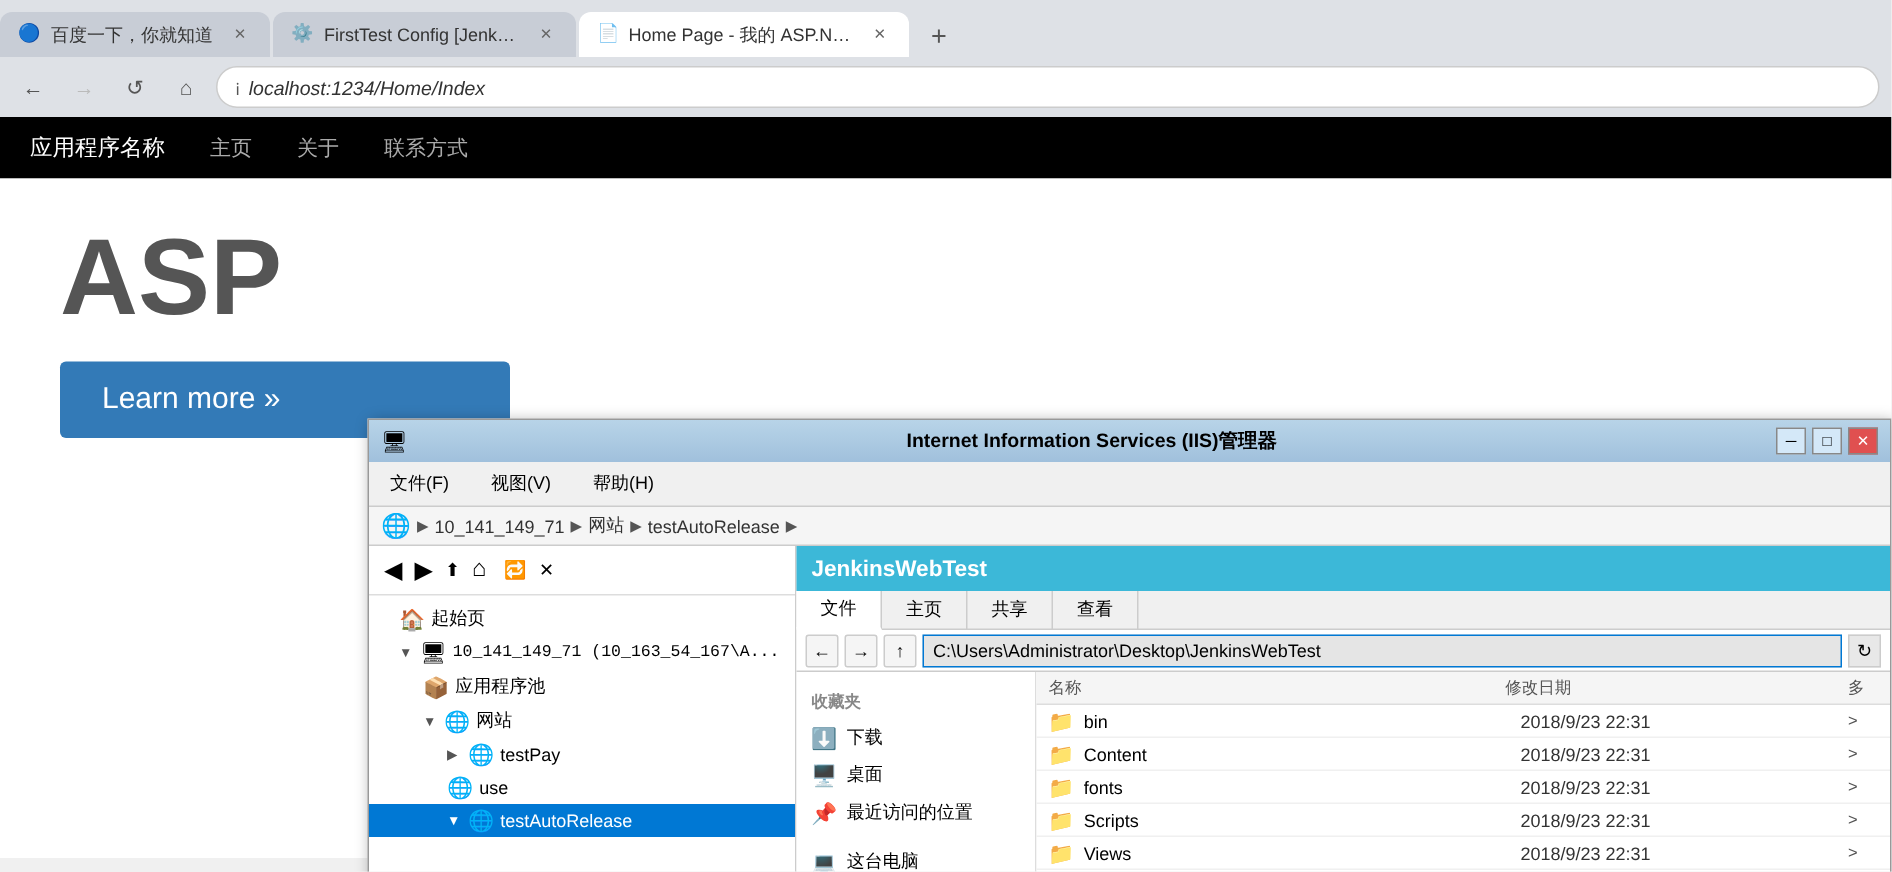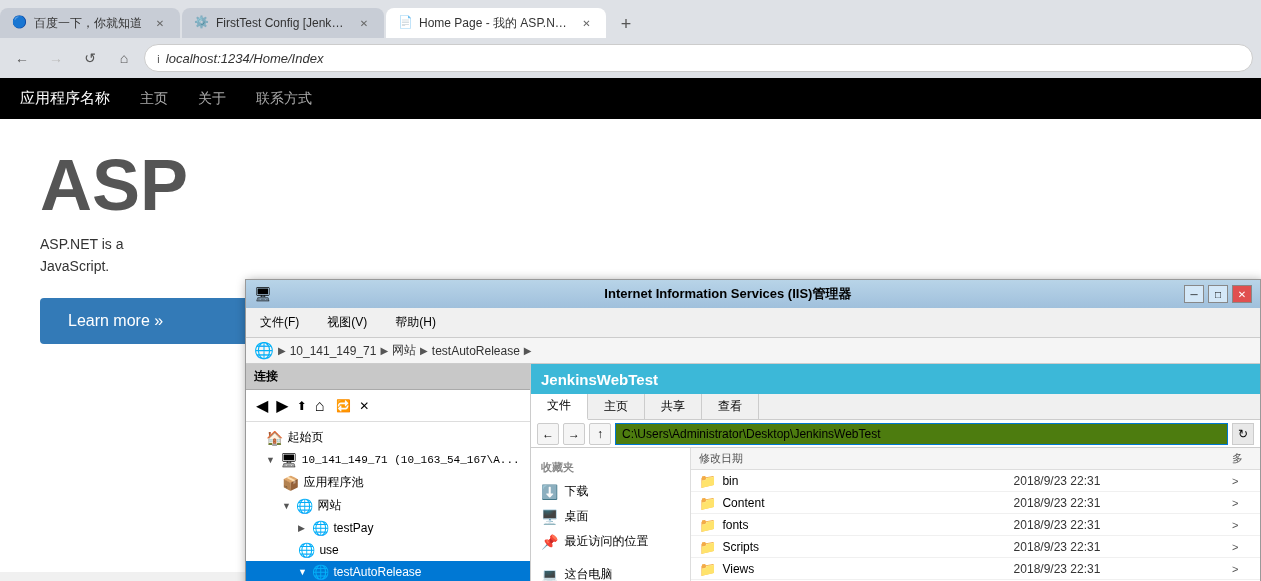--- a/index.html
+++ b/index.html
@@ -20,21 +20,21 @@
 
     
     .site-navbar { background: #000000; color: #fff; height: 41px; display: flex; align-items: center; padding: 0 20px; gap: 30px; }
     .site-brand { font-size: 15px; color: #fff; }
     .site-nav-link { font-size: 14px; color: #aaa; cursor: pointer; }
 
     
     .site-content { background: #fff; padding: 30px 40px; position: relative; }
     .asp-title { font-size: 72px; font-weight: bold; color: #555; line-height: 1; }
     .asp-description { font-size: 14px; color: #333; margin-top: 12px; line-height: 1.6; max-width: 280px; }
-    .learn-more-btn { margin-top: 20px; background: #337ab7; color: #fff; border: none; padding: 14px 28px; font-size: 16px; border-radius: 4px; cursor: pointer; display: flex; align-items: center; gap: 6px; }
+    .learn-more-btn { margin-top: 20px; background: #337ab7; color: #fff; border: none; padding: 14px 28px; font-size: 20px; border-radius: 4px; cursor: pointer; display: flex; align-items: center; gap: 6px; }
 
     
     .iis-window { position: absolute; top: 160px; left: 245px; width: 1016px; height: 380px; background: #f0f0f0; border: 1px solid #999; box-shadow: 2px 2px 10px rgba(0,0,0,0.4); font-family: 'Microsoft YaHei', Arial, sans-serif; font-size: 12px; }
 
     .iis-titlebar { background: linear-gradient(to bottom, #b8d4e8, #a0c0dc); height: 28px; display: flex; align-items: center; padding: 0 8px; gap: 8px; }
     .iis-titlebar-icon { font-size: 14px; }
     .iis-titlebar-text { flex: 1; text-align: center; font-size: 13px; font-weight: bold; color: #000; }
     .iis-titlebar-btns { display: flex; gap: 4px; }
     .iis-titlebar-btn { width: 20px; height: 18px; background: #d4e8f8; border: 1px solid #888; font-size: 10px; display: flex; align-items: center; justify-content: center; cursor: pointer; }
 
@@ -69,21 +69,21 @@
     .iis-right { flex: 1; display: flex; flex-direction: column; }
     .fe-titlebar { background: #3cb8d8; height: 30px; display: flex; align-items: center; padding: 0 10px; }
     .fe-title { color: #fff; font-size: 15px; font-weight: bold; }
 
     .fe-tabs { background: #f0f0f0; border-bottom: 1px solid #ccc; display: flex; align-items: center; height: 26px; }
     .fe-tab { padding: 0 16px; height: 26px; display: flex; align-items: center; font-size: 12px; cursor: pointer; border-right: 1px solid #ccc; }
     .fe-tab.active { background: #fff; border-bottom: 2px solid #fff; }
 
     .fe-addressbar { display: flex; align-items: center; height: 28px; background: #fff; border-bottom: 1px solid #ccc; padding: 0 6px; gap: 4px; }
     .fe-nav-btn { width: 22px; height: 22px; display: flex; align-items: center; justify-content: center; font-size: 12px; cursor: pointer; border: 1px solid #ccc; background: #f5f5f5; border-radius: 2px; }
-    .fe-addr-input { flex: 1; height: 22px; border: 1px solid #0078d4; padding: 0 6px; font-size: 12px; background: #4d7c0f; }
+    .fe-addr-input { flex: 1; height: 22px; border: 1px solid #0078d4; padding: 0 6px; font-size: 12px; background: #e5e5e5; }
     .fe-search-btn { width: 22px; height: 22px; display: flex; align-items: center; justify-content: center; cursor: pointer; font-size: 12px; background: #e8e8e8; border: 1px solid #ccc; }
 
     .fe-body { display: flex; flex: 1; }
     .fe-left-panel { width: 160px; background: #fff; border-right: 1px solid #ddd; padding: 8px 0; }
     .fe-section-header { font-size: 11px; color: #888; padding: 4px 10px; font-weight: bold; }
     .fe-left-item { display: flex; align-items: center; padding: 4px 10px; cursor: pointer; font-size: 12px; gap: 6px; }
     .fe-left-icon { font-size: 14px; }
 
     .fe-file-list { flex: 1; background: #fff; }
     .fe-file-header { display: flex; align-items: center; height: 22px; background: #f5f5f5; border-bottom: 1px solid #ddd; padding: 0 8px; font-size: 11px; color: #555; }
@@ -135,24 +135,20 @@
 <div class="site-navbar">
   <span class="site-brand">应用程序名称</span>
   <span class="site-nav-link">主页</span>
   <span class="site-nav-link">关于</span>
   <span class="site-nav-link">联系方式</span>
 </div>
 
 <div class="site-content" style="height: calc(581px - 38px - 40px - 50px);">
   <div style="display: flex; flex-direction: column; max-width: 300px;">
     <div class="asp-title">ASP</div>
-    <div class="asp-description">
-      <span>ASP.NET is a</span><br>
-      <span>JavaScript.</span>
-    </div>
     <button class="learn-more-btn">Learn more »</button>
   </div>
 
   <div class="iis-window">
 
     <div class="iis-titlebar">
       <span class="iis-titlebar-icon">🖥</span>
       <span class="iis-titlebar-text">Internet Information Services (IIS)管理器</span>
       <div class="iis-titlebar-btns">
         <div class="iis-titlebar-btn">─</div>
@@ -174,23 +170,20 @@
       <span class="iis-addr-arrow">▶</span>
       <span class="iis-addr-part">网站</span>
       <span class="iis-addr-arrow">▶</span>
       <span class="iis-addr-part">testAutoRelease</span>
       <span class="iis-addr-arrow">▶</span>
     </div>
 
     <div class="iis-body">
 
       <div class="iis-left">
-        <div class="iis-connections-header">
-          <span>连接</span>
-        </div>
         <div class="iis-connections-toolbar">
           <span class="iis-conn-btn">◀</span>
           <span class="iis-conn-btn">▶</span>
           <span class="iis-conn-btn" style="font-size:12px;">⬆</span>
           <span class="iis-conn-btn">⌂</span>
           <span class="iis-conn-btn" style="font-size:12px; margin-left:4px;">🔁</span>
           <span class="iis-conn-btn" style="font-size:12px;">✕</span>
         </div>
         <div class="iis-tree">
           <div class="iis-tree-item iis-tree-indent1">
@@ -263,20 +256,21 @@
               <span>最近访问的位置</span>
             </div>
             <div class="fe-left-item" style="margin-top:8px;">
               <span class="fe-left-icon">💻</span>
               <span>这台电脑</span>
             </div>
           </div>
 
           <div class="fe-file-list">
             <div class="fe-file-header">
+              <span class="fe-col-name">名称</span>
               <span class="fe-col-date">修改日期</span>
               <span class="fe-col-extra">多</span>
             </div>
             <div class="fe-file-row">
               <span class="fe-file-icon">📁</span>
               <span class="fe-file-name">bin</span>
               <span class="fe-file-date">2018/9/23 22:31</span>
               <span class="fe-file-extra">&gt;</span>
             </div>
             <div class="fe-file-row">

